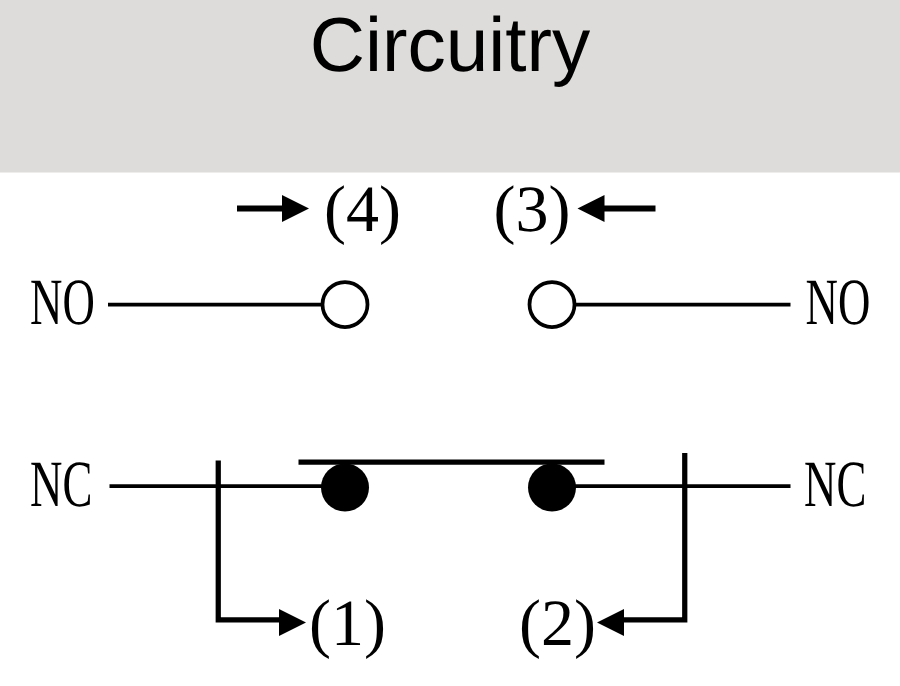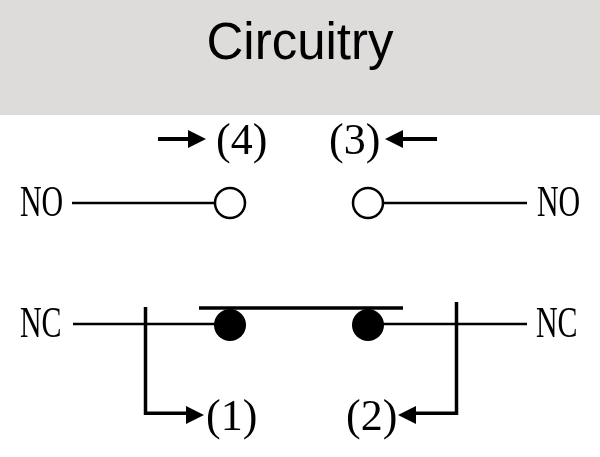--- a/index.html
+++ b/index.html
@@ -16,21 +16,21 @@
     overflow: hidden;
   }
   .header-band {
     position: absolute;
     left: 0; top: 0;
     width: 600px;
     height: 115px;
     background: #dedcda;
   }
   .page-title {
-    margin: 12px;
+    margin: 0;
     padding-top: 4px;
     text-align: center;
     font-family: "Liberation Sans", "DejaVu Sans", sans-serif;
     font-weight: 400;
     font-size: 51px;
     line-height: 1;
     color: #000000;
     letter-spacing: 0px;
   }
   .diagram {

